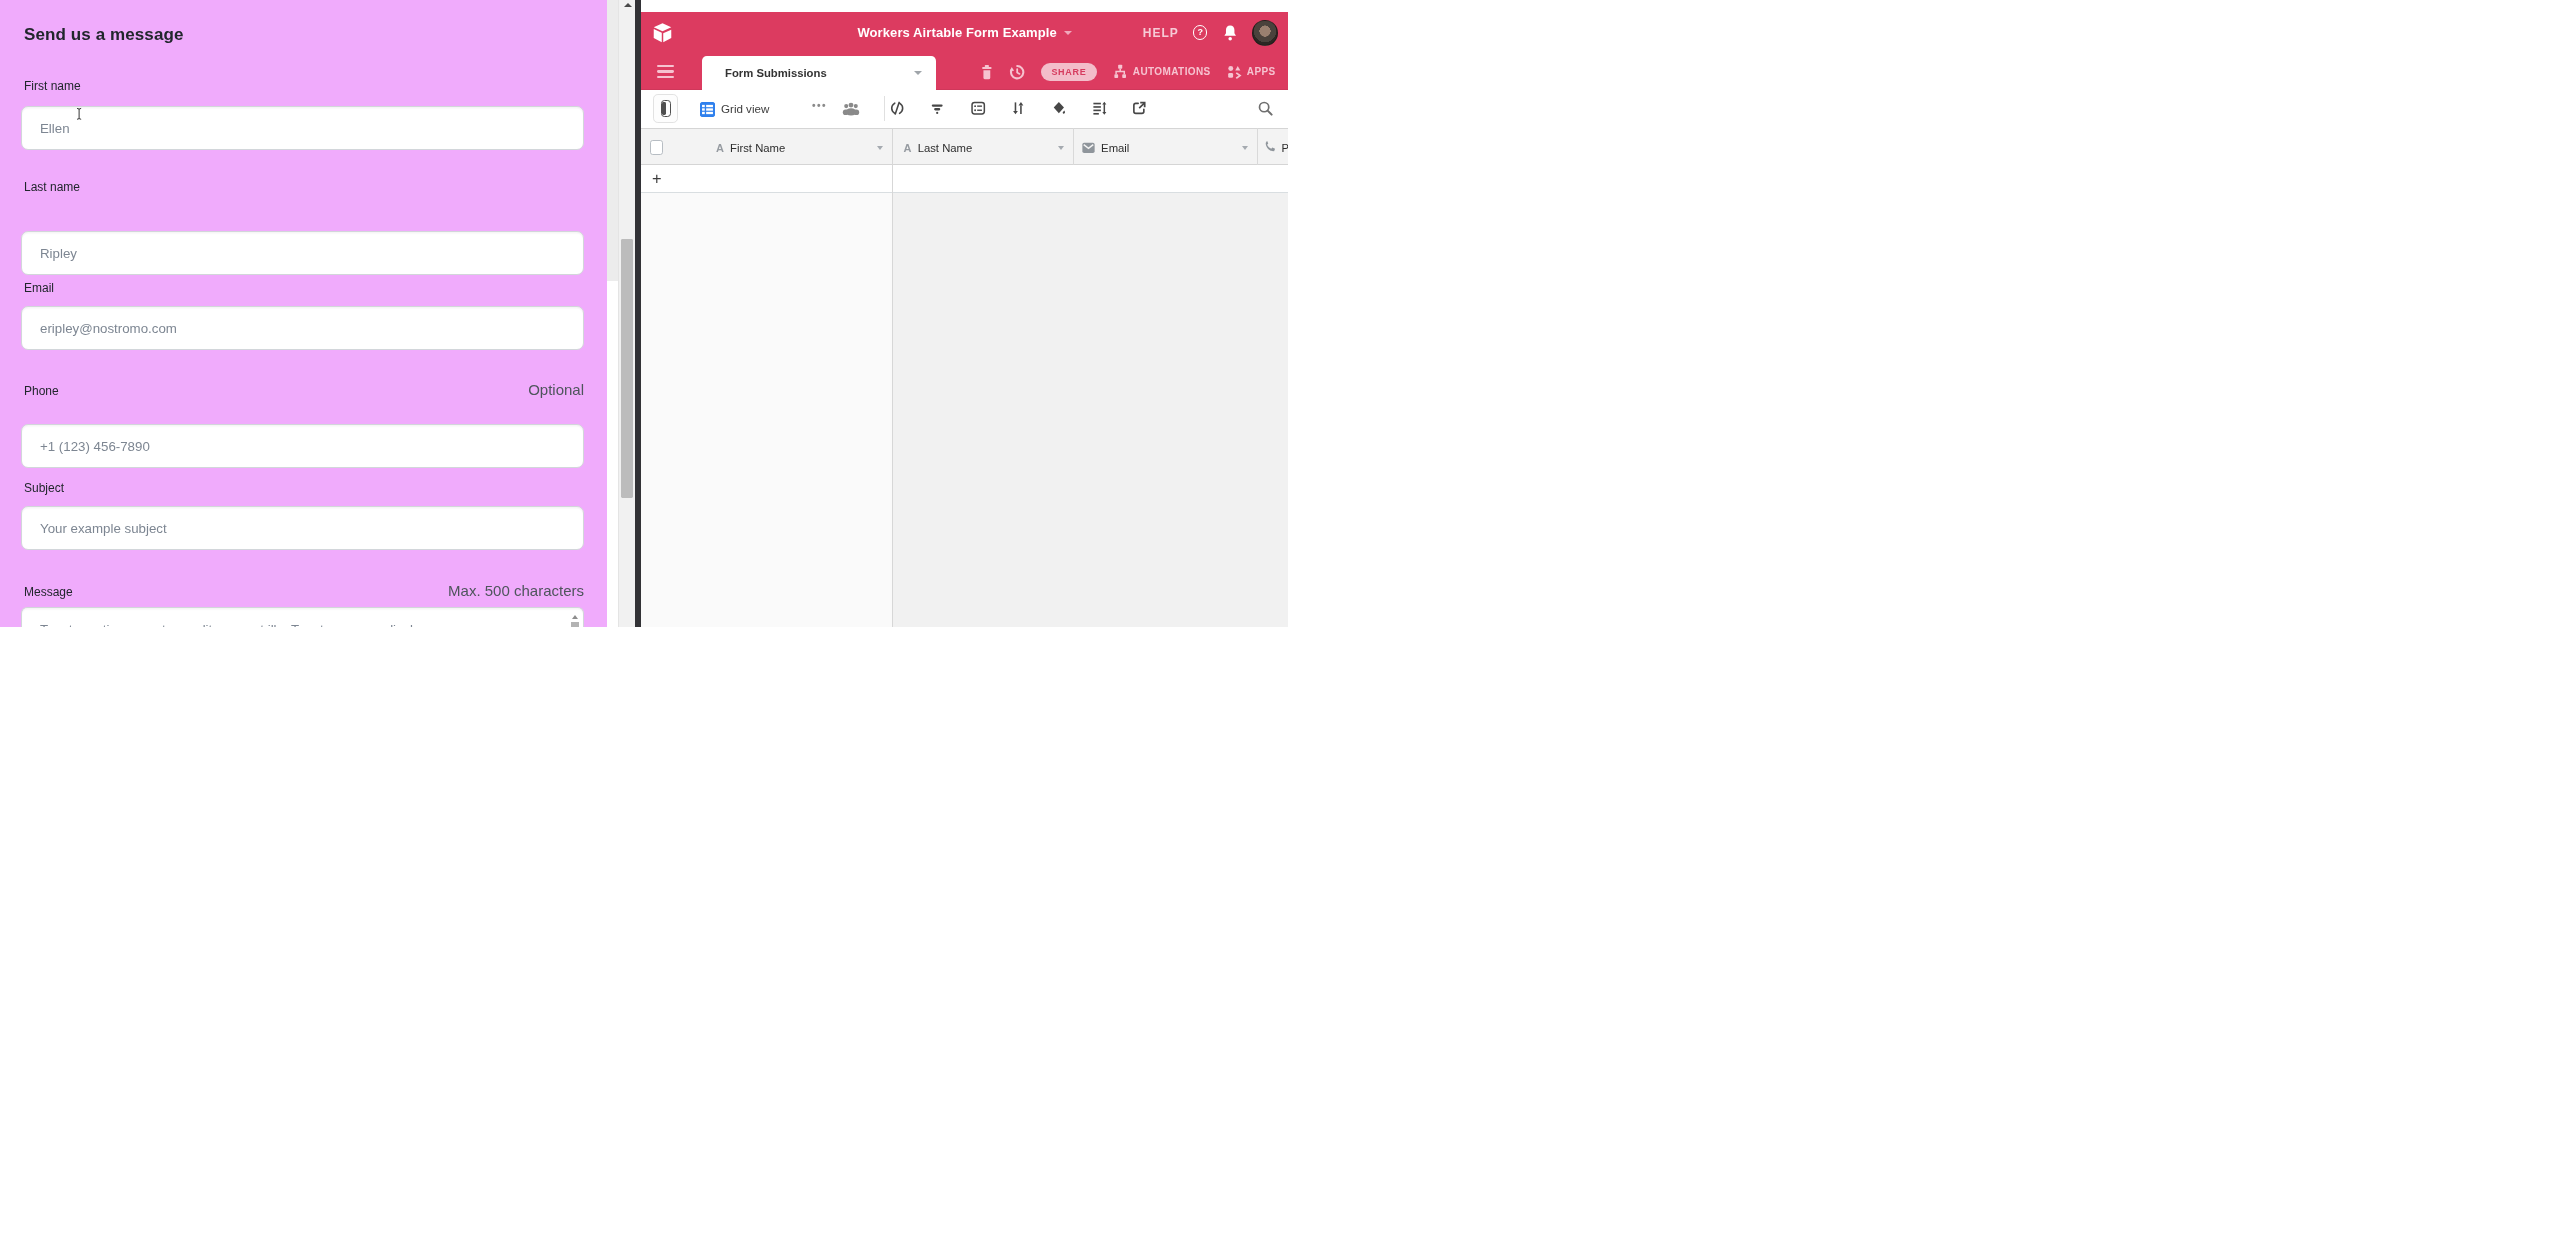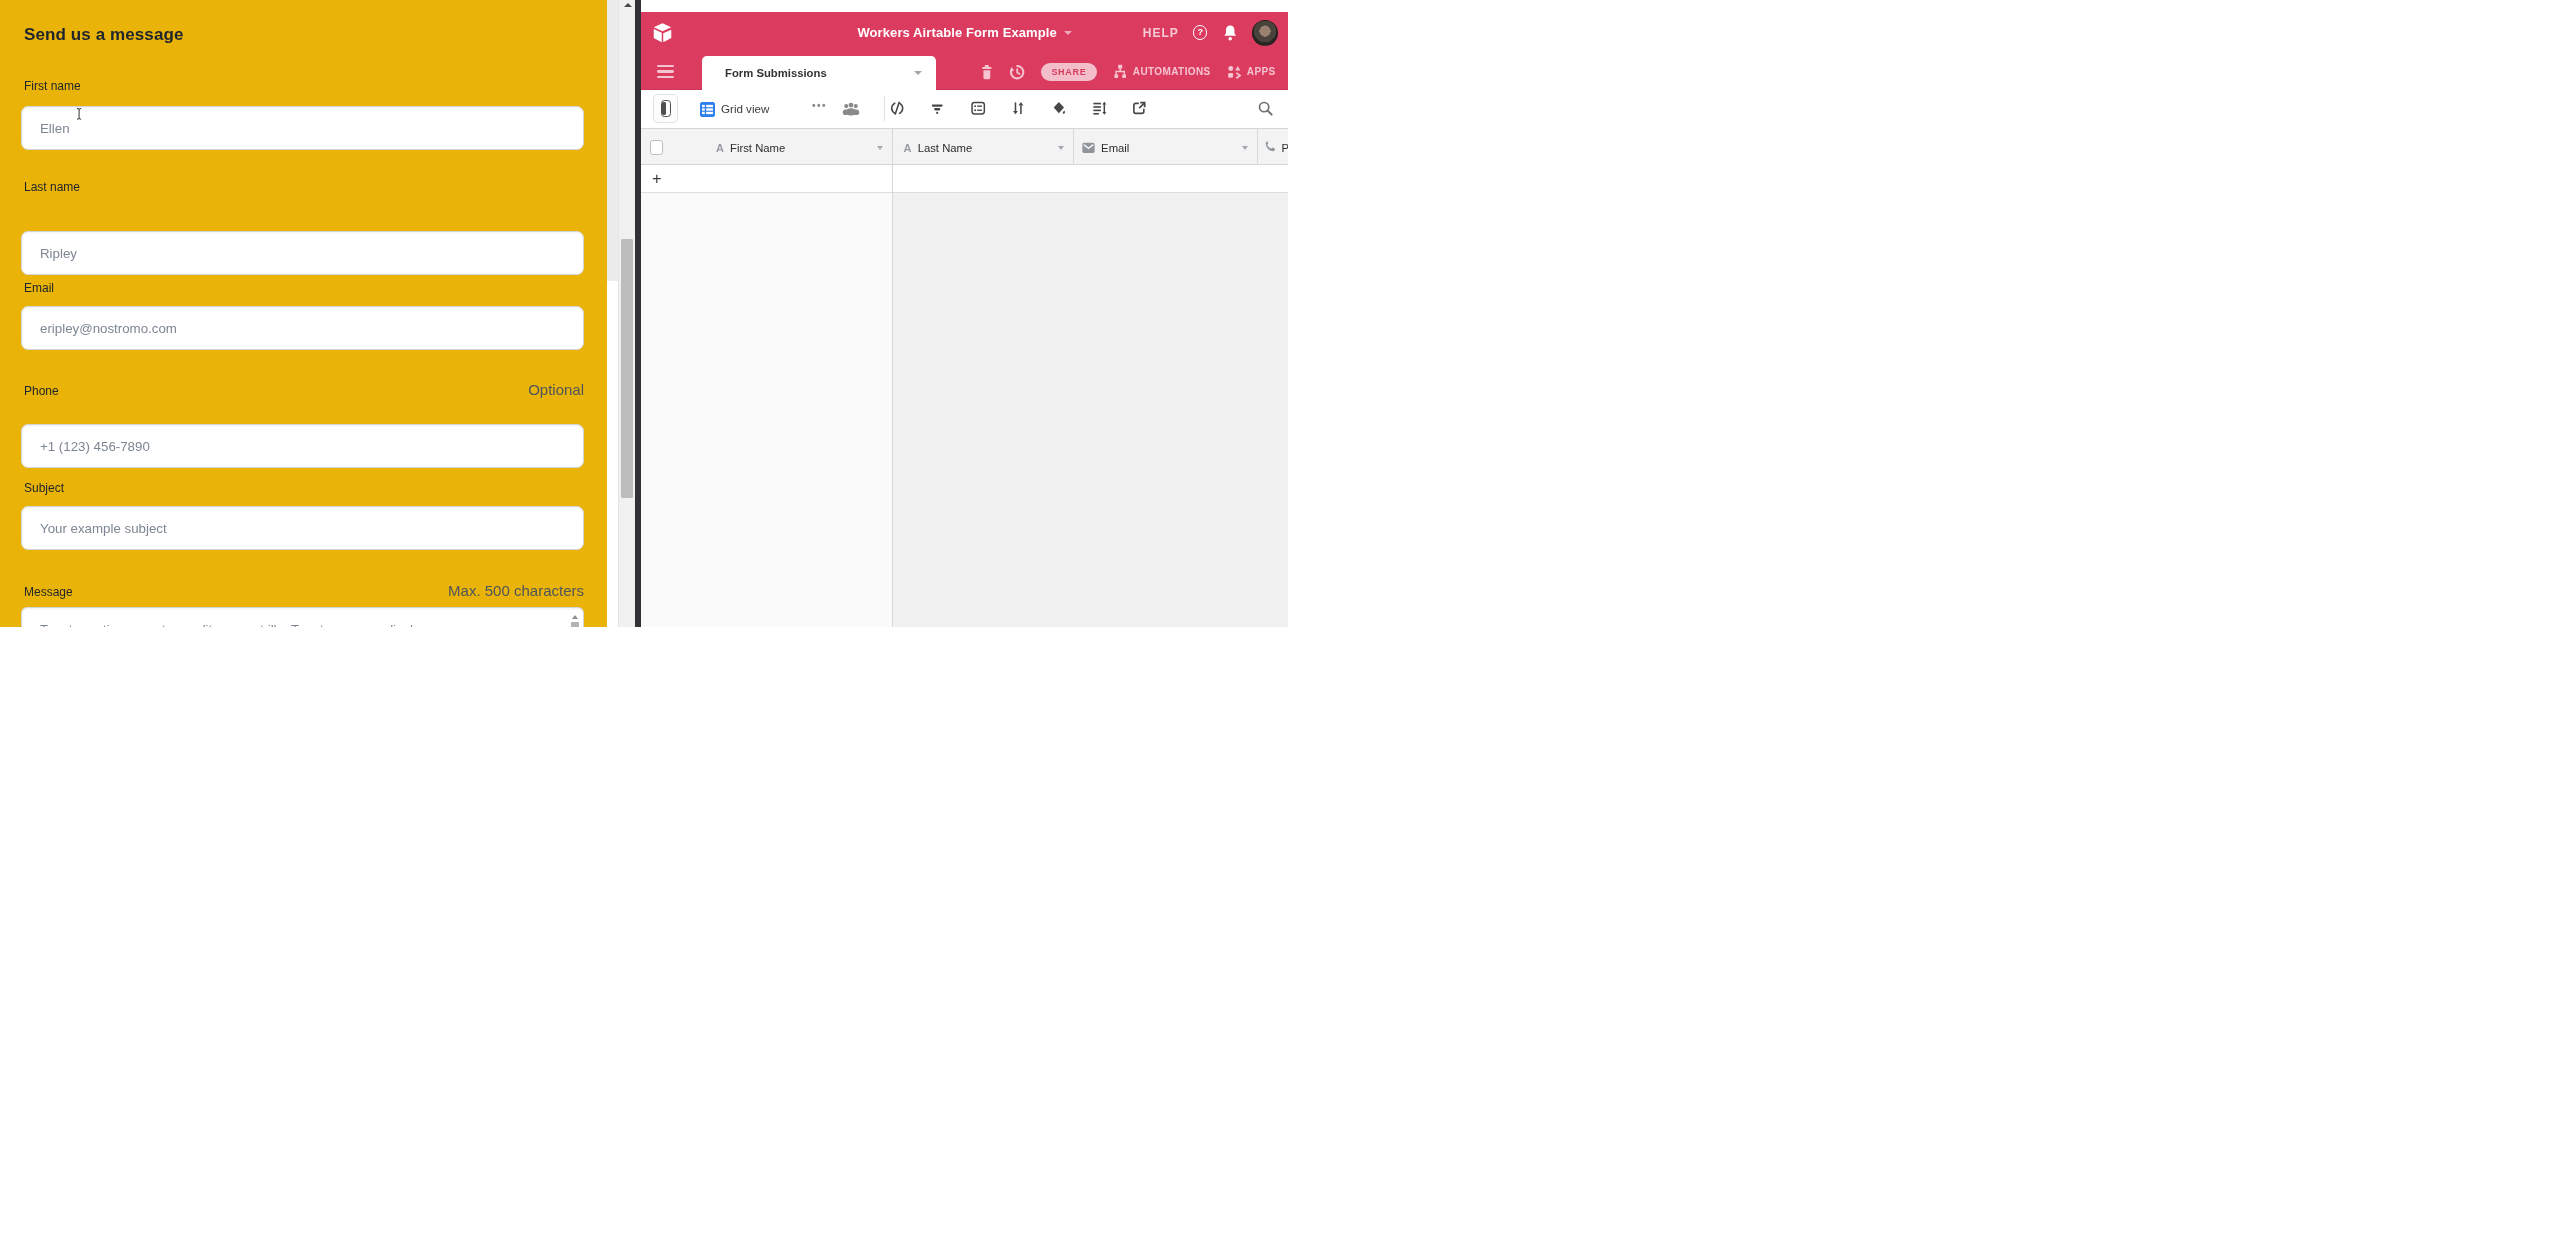--- a/index.html
+++ b/index.html
@@ -4,21 +4,21 @@
 <style>
   * { box-sizing: border-box; margin: 0; padding: 0; }
   html,body { width: 1288px; height: 627px; overflow: hidden; }
   body {
     font-family: "Liberation Sans", "DejaVu Sans", sans-serif;
     background: #fff; position: relative;
   }
   .abs { position: absolute; }
 
   
-  .pane-left { position: absolute; left: 0; top: 0; width: 607px; height: 627px; background: #eab308; }
+  .pane-left { position: absolute; left: 0; top: 0; width: 607px; height: 627px; background: #f0abfc; }
   .form-title { position: absolute; left: 24px; top: 24.6px; font-size: 17px; font-weight: 700; color: #21262c; letter-spacing: 0.1px; }
   .flabel { font-size: 12px; color: #21262c; }
   .fhint { font-size: 15px; color: #4e555c; }
   .frow { position: absolute; left: 24px; width: 560px; display: flex; justify-content: space-between; align-items: baseline; }
   .finput {
     position: absolute; left: 21px; width: 563px; height: 44px;
     border: 1.4px solid #d2d6da; border-radius: 7px; background: #fff;
     font-family: "Liberation Sans", "DejaVu Sans", sans-serif;
     font-size: 13.3px; color: #7d8692; padding: 0 18px; outline: none;
     box-shadow: inset 0 1.4px 1.4px rgba(0,0,0,.045);

